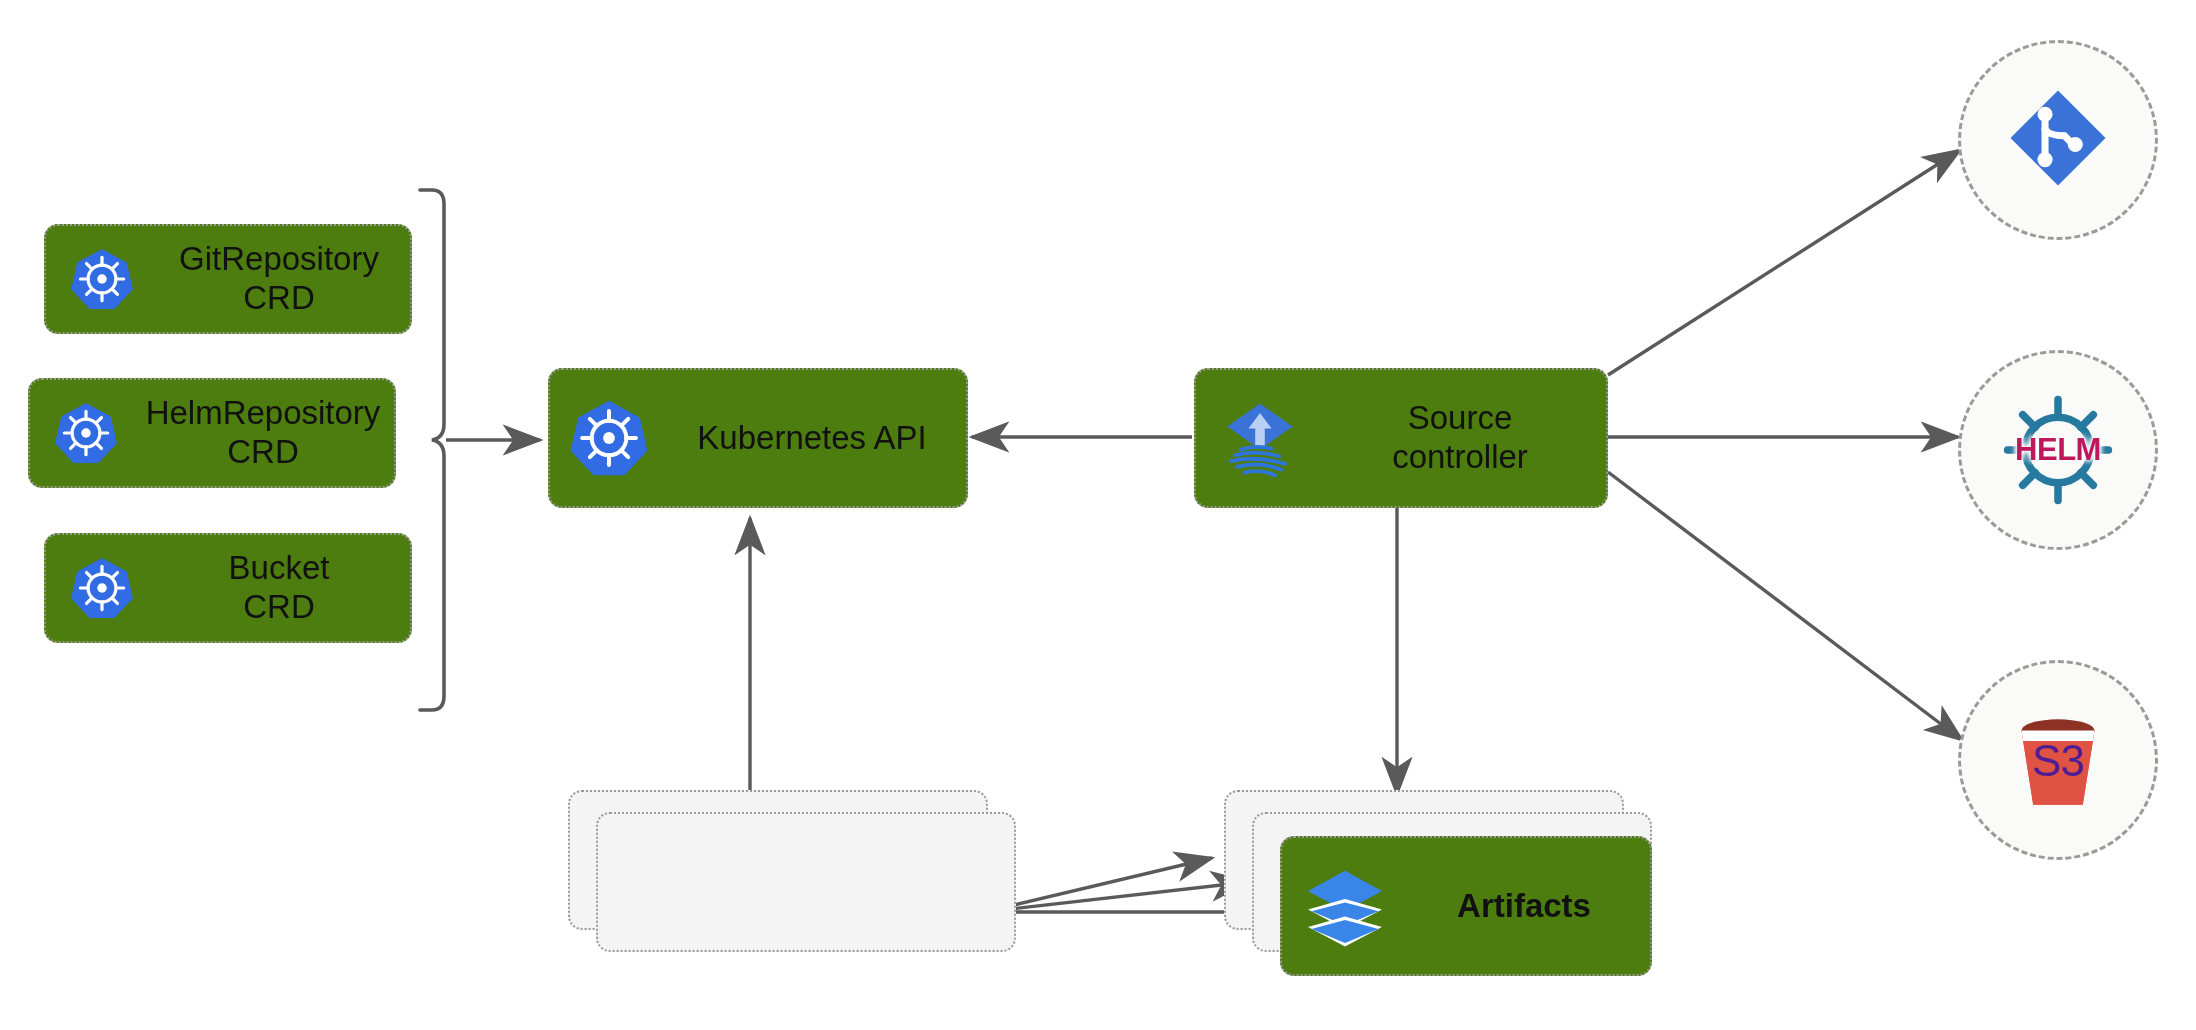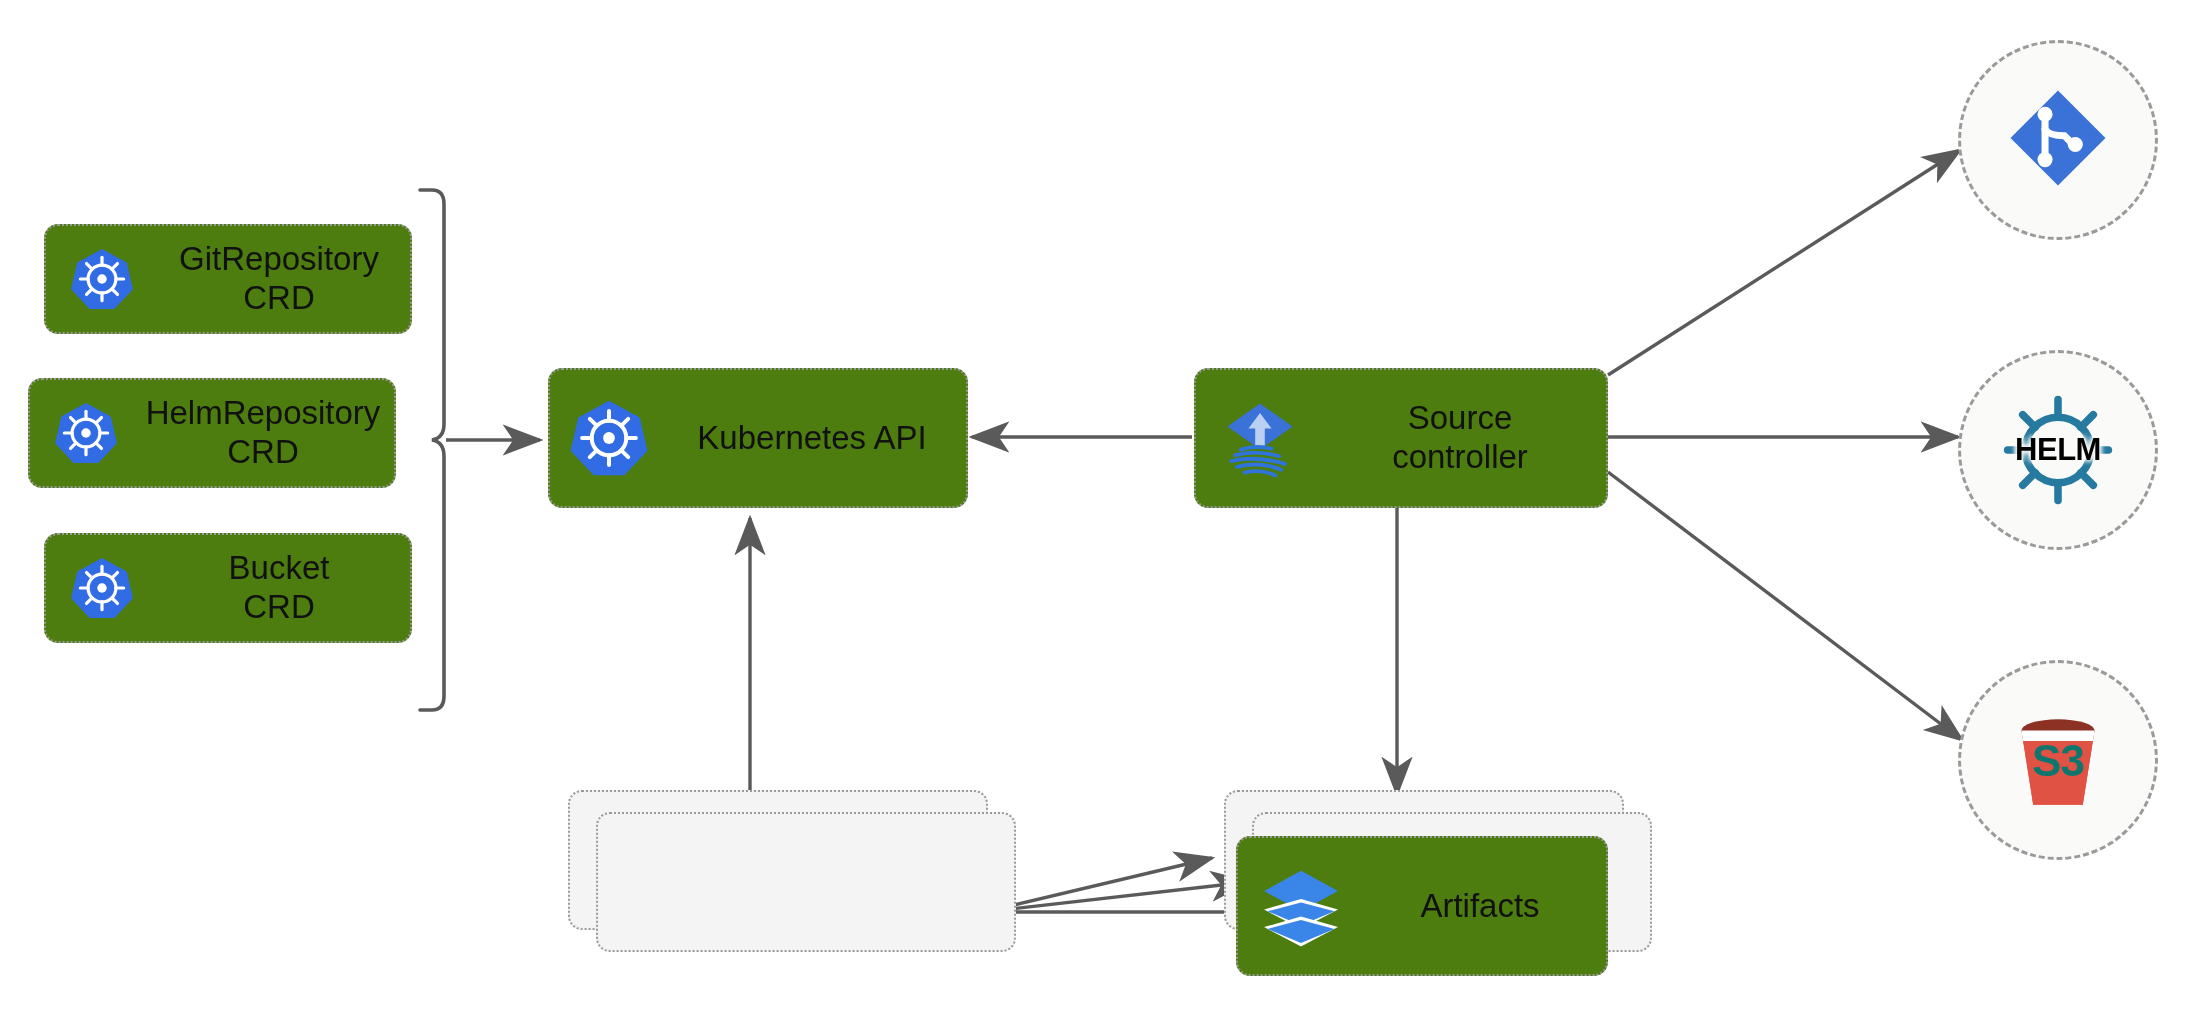--- a/index.html
+++ b/index.html
@@ -195,21 +195,21 @@
     </span>
     <span class="lbl">Source
 controller</span>
   </div>
 
   <div class="ghost" style="left:568px;top:790px;width:420px;height:140px;"></div>
   <div class="ghost" style="left:596px;top:812px;width:420px;height:140px;"></div>
 
   <div class="ghost" style="left:1224px;top:790px;width:400px;height:140px;"></div>
   <div class="ghost" style="left:1252px;top:812px;width:400px;height:140px;"></div>
-  <div class="node" style="left:1236px;top:836px;width:372px;height:140px;">
+  <div class="node" style="left:1280px;top:836px;width:372px;height:140px;font-weight:bold;">
     <span class="ico" style="width:126px;">
       <svg width="88" height="88" viewBox="0 0 100 100">
         <polygon points="50,10 92,33 50,56 8,33" fill="#3a86e8"></polygon>
         <polygon points="50,42 92,54 50,76 8,54" fill="#fff"></polygon>
         <polygon points="50,46 88,56 50,72 12,56" fill="#3a86e8"></polygon>
         <polygon points="50,62 92,74 50,96 8,74" fill="#fff"></polygon>
         <polygon points="50,66 88,76 50,92 12,76" fill="#3a86e8"></polygon>
       </svg>
     </span>
     <span class="lbl">Artifacts</span>
@@ -239,31 +239,31 @@
           <line x1="50" y1="76" x2="50" y2="90"></line>
           <line x1="10" y1="50" x2="24" y2="50"></line>
           <line x1="76" y1="50" x2="90" y2="50"></line>
           <line x1="22" y1="22" x2="32" y2="32"></line>
           <line x1="68" y1="68" x2="78" y2="78"></line>
           <line x1="78" y1="22" x2="68" y2="32"></line>
           <line x1="32" y1="68" x2="22" y2="78"></line>
         </g>
       </svg>
       <span style="position:absolute;left:0;top:0;width:126px;height:126px;display:flex;align-items:center;justify-content:center;
-                   font-size:31px;font-weight:bold;color:#000000;letter-spacing:-0.5px;
+                   font-size:31px;font-weight:bold;color:#be185d;letter-spacing:-0.5px;
                    text-shadow:0 0 6px #fafaf8,0 0 6px #fafaf8,0 0 5px #fafaf8,0 0 4px #fafaf8;">HELM</span>
     </span>
   </div>
 
   <div class="circ" style="left:1958px;top:660px;width:200px;height:200px;">
     <span style="position:relative;display:block;width:118px;height:118px;">
       <svg width="118" height="118" viewBox="0 0 100 100" style="position:absolute;left:0;top:0;">
         <path d="M19,25 L81,25 L71,88 L29,88 Z" fill="#e05243"></path>
         <ellipse cx="50" cy="25" rx="31" ry="9.5" fill="#8c3123"></ellipse>
         <path d="M19,25 L81,25 L79.5,34 L20.5,34 Z" fill="#fff"></path>
         <path d="M20.5,34 L79.5,34 L71,88 L29,88 Z" fill="#e05243"></path>
       </svg>
       <span style="position:absolute;left:0;top:30px;width:118px;height:60px;display:flex;align-items:center;justify-content:center;
-                   font-size:44px;font-weight:bold;color:#0f766e;letter-spacing:-1px;">S3</span>
+                   font-size:44px;font-weight:normal;color:#4c1d95;letter-spacing:-1px;">S3</span>
     </span>
   </div>
 
 </div>
 
 </body></html>

